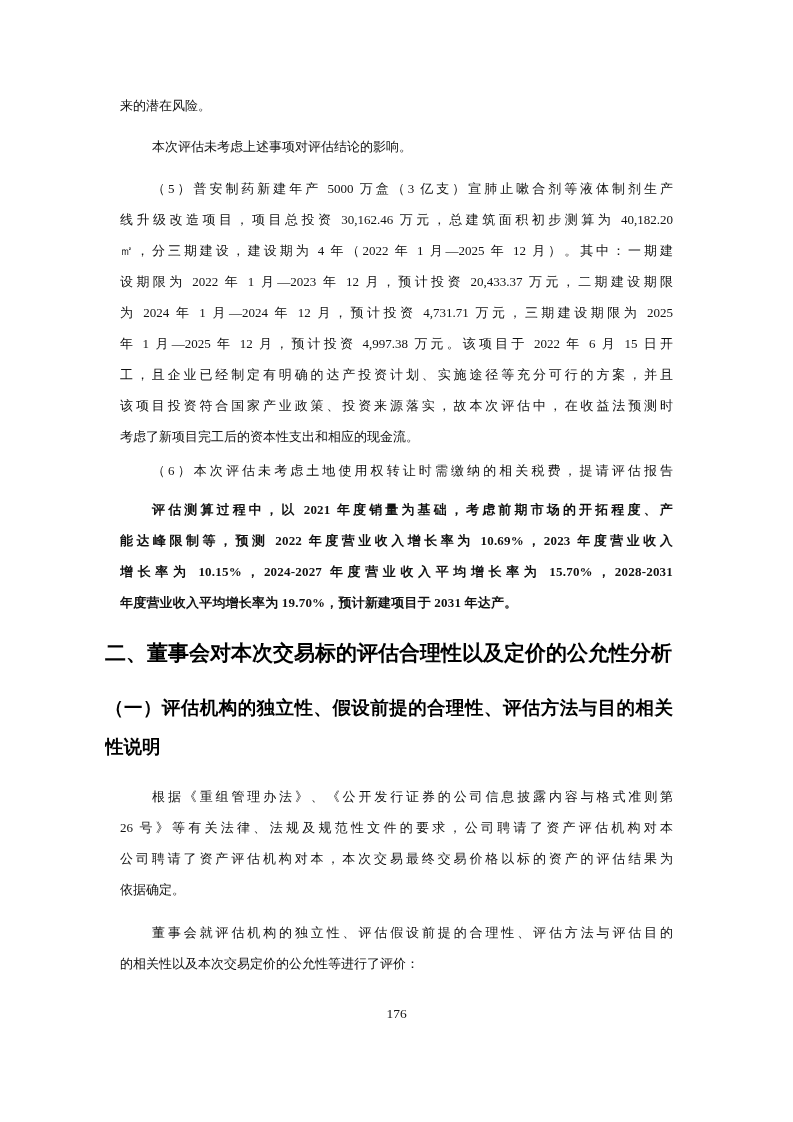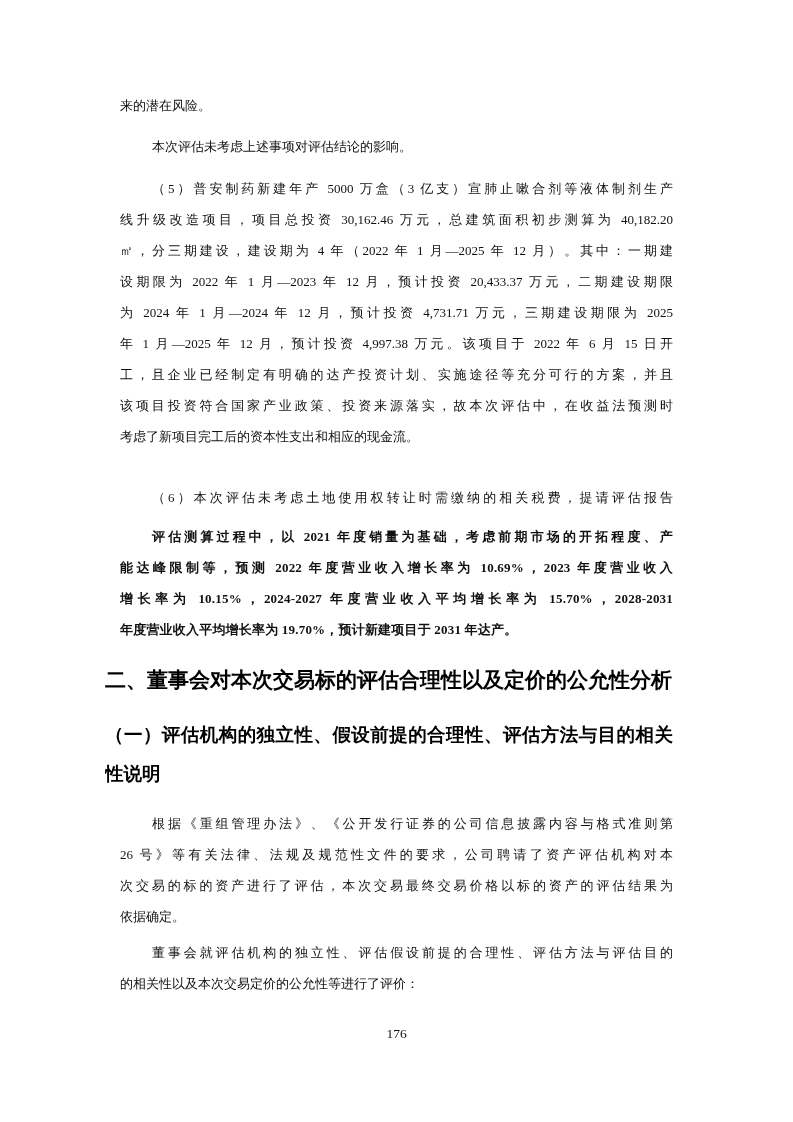--- a/index.html
+++ b/index.html
@@ -34,26 +34,26 @@
   
   .jst {
     text-align: justify;
     text-align-last: justify;
     text-justify: inter-character;
   }
   .ind { text-indent: 32px; }
 
   .mt-p2 { margin-top: 10px; }
   .mt-p3 { margin-top: 11px; }
-  .mt-p4 { margin-top: 30px; }
+  .mt-p4 { margin-top: 3px; }
   .mt-p5 { margin-top: 8px; }
   .mt-h1 { margin-top: 15px; }
   .mt-h2 { margin-top: 15px; }
   .mt-p6 { margin-top: 15px; }
-  .mt-p7 { margin-top: 5px; }
+  .mt-p7 { margin-top: 12px; }
 
   .bold-para .line {
     font-weight: 700;
     letter-spacing: 0.2px;
   }
 
   .heading1 {
     margin-left: -15px;
     margin-right: -15px;
     font-family: "Liberation Sans", "DejaVu Sans", sans-serif;
@@ -126,21 +126,21 @@
   <div class="heading1 mt-h1">二、董事会对本次交易标的评估合理性以及定价的公允性分析</div>
 
   <div class="heading2 mt-h2">
     <div class="h2line jst">（一）评估机构的独立性、假设前提的合理性、评估方法与目的相关</div>
     <div class="h2line">性说明</div>
   </div>
 
   <div class="para mt-p6">
     <div class="line ind jst">根据《重组管理办法》、《公开发行证券的公司信息披露内容与格式准则第</div>
     <div class="line jst">26 号》等有关法律、法规及规范性文件的要求，公司聘请了资产评估机构对本</div>
-    <div class="line jst">次交易的标的资产进行了评估，本次交易最终交易价格以标的资产的评估结果为</div>
+    <div class="line jst">公司聘请了资产评估机构对本，本次交易最终交易价格以标的资产的评估结果为</div>
     <div class="line">依据确定。</div>
   </div>
 
   <div class="para mt-p7">
     <div class="line ind jst">董事会就评估机构的独立性、评估假设前提的合理性、评估方法与评估目的</div>
     <div class="line">的相关性以及本次交易定价的公允性等进行了评价：</div>
   </div>
 
   <div class="page-footer">176</div>
 

